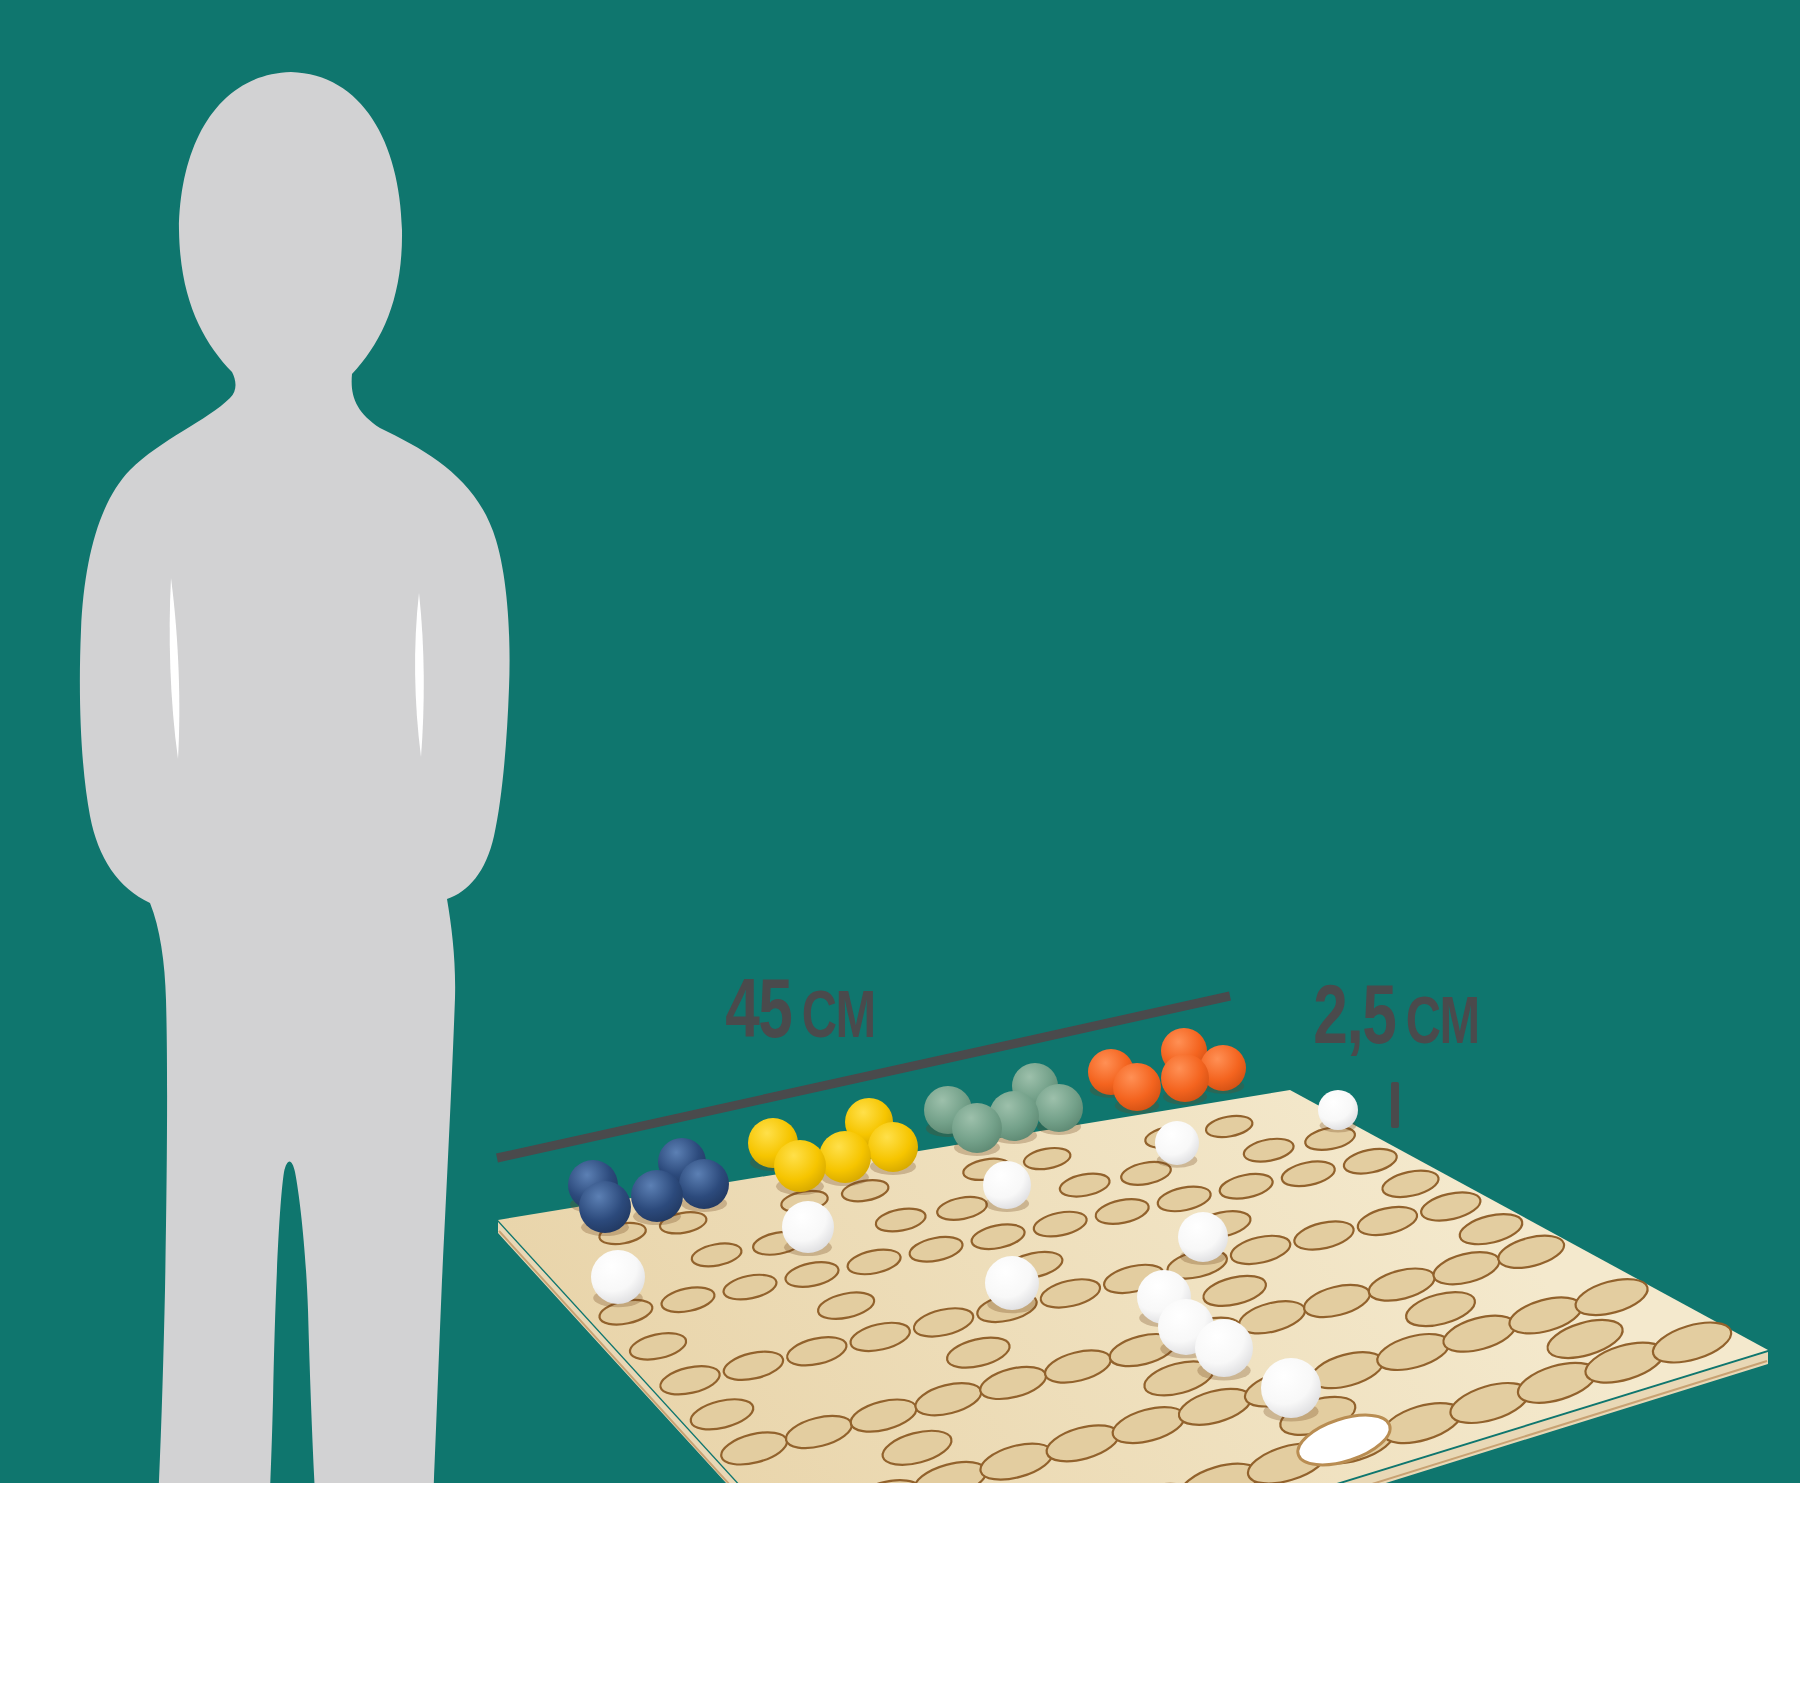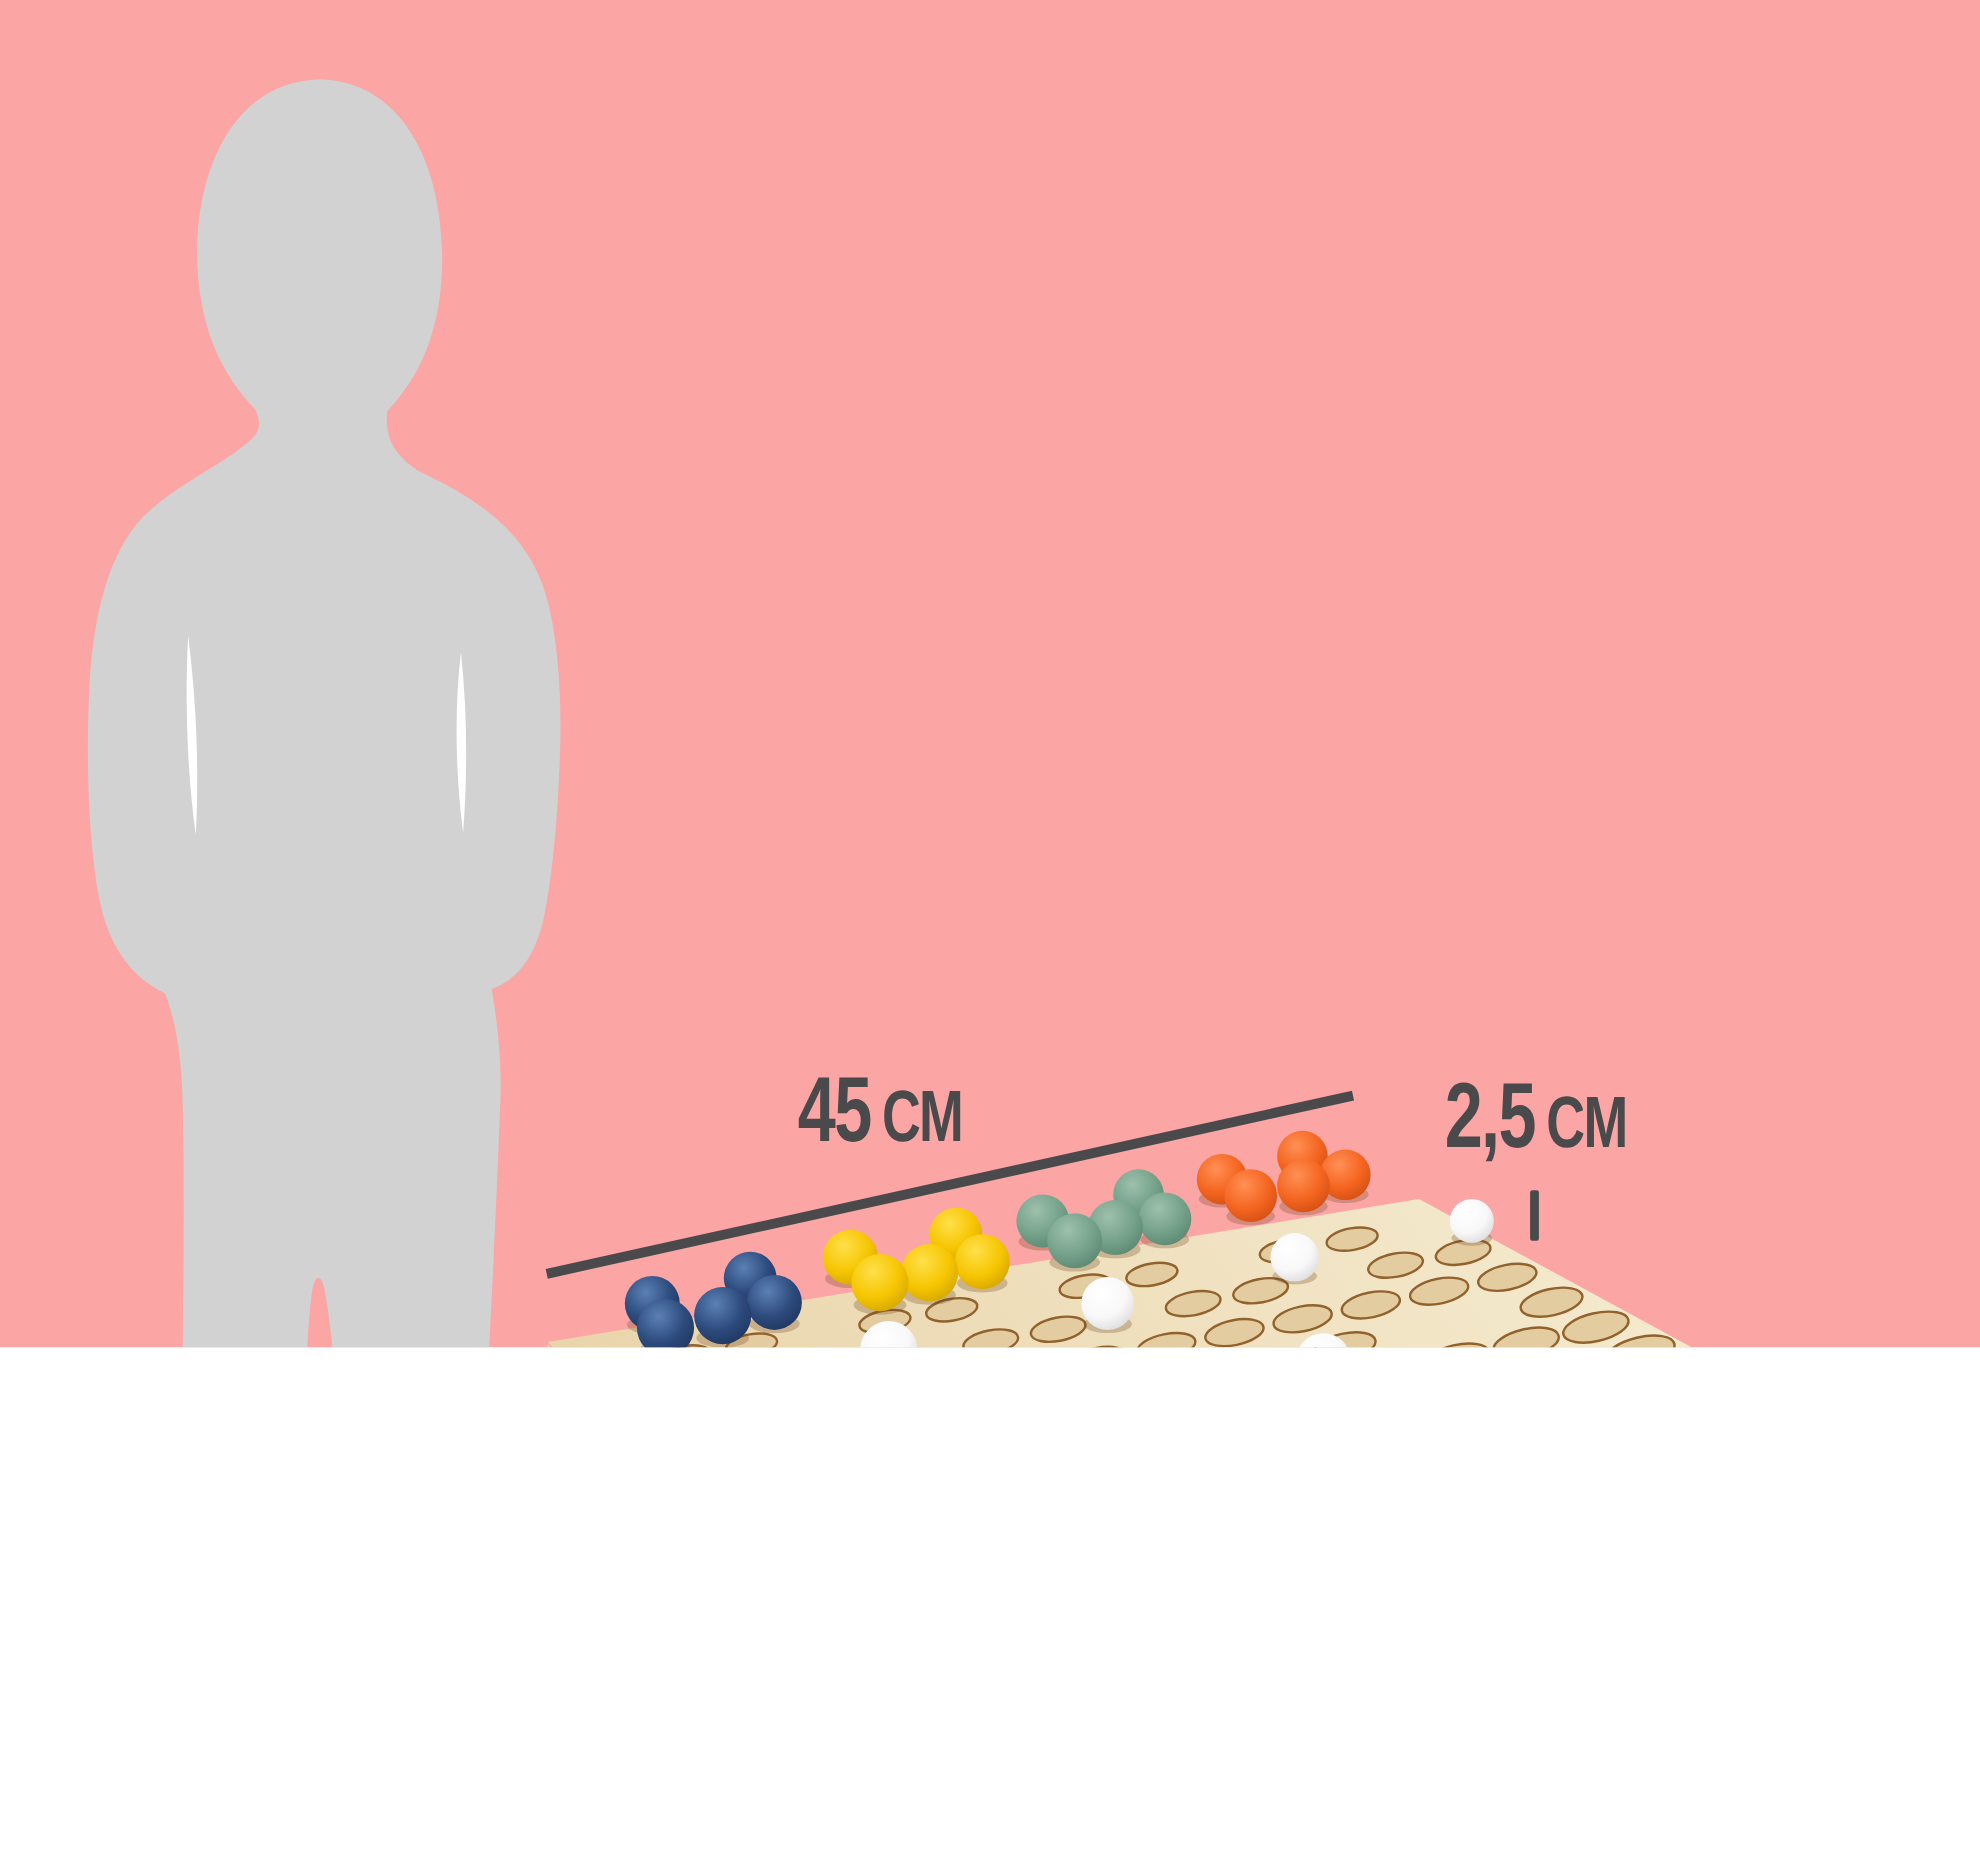--- a/index.html
+++ b/index.html
@@ -1,16 +1,16 @@
 <!DOCTYPE html>
 <html><head>
 <meta charset="utf-8">
 <style>
   html,body{margin:0;padding:0;background:#ffffff;}
-  .stage{width:1800px;height:1225px;position:relative;background:#fca5a5;overflow:hidden;}
+  .stage{width:1800px;height:1483px;position:relative;background:#0f766e;overflow:hidden;}
   svg{display:block;}
   .ann-text{font-family:"Liberation Sans","DejaVu Sans",sans-serif;font-weight:bold;letter-spacing:-2px;}
   .hole{stroke-width:2.2px;}
 </style>
 </head>
 <body>
 
 <div class="stage">
 <svg id="scene" width="1800" height="1705" viewBox="0 0 1800 1705" xmlns="http://www.w3.org/2000/svg">
   <defs>

